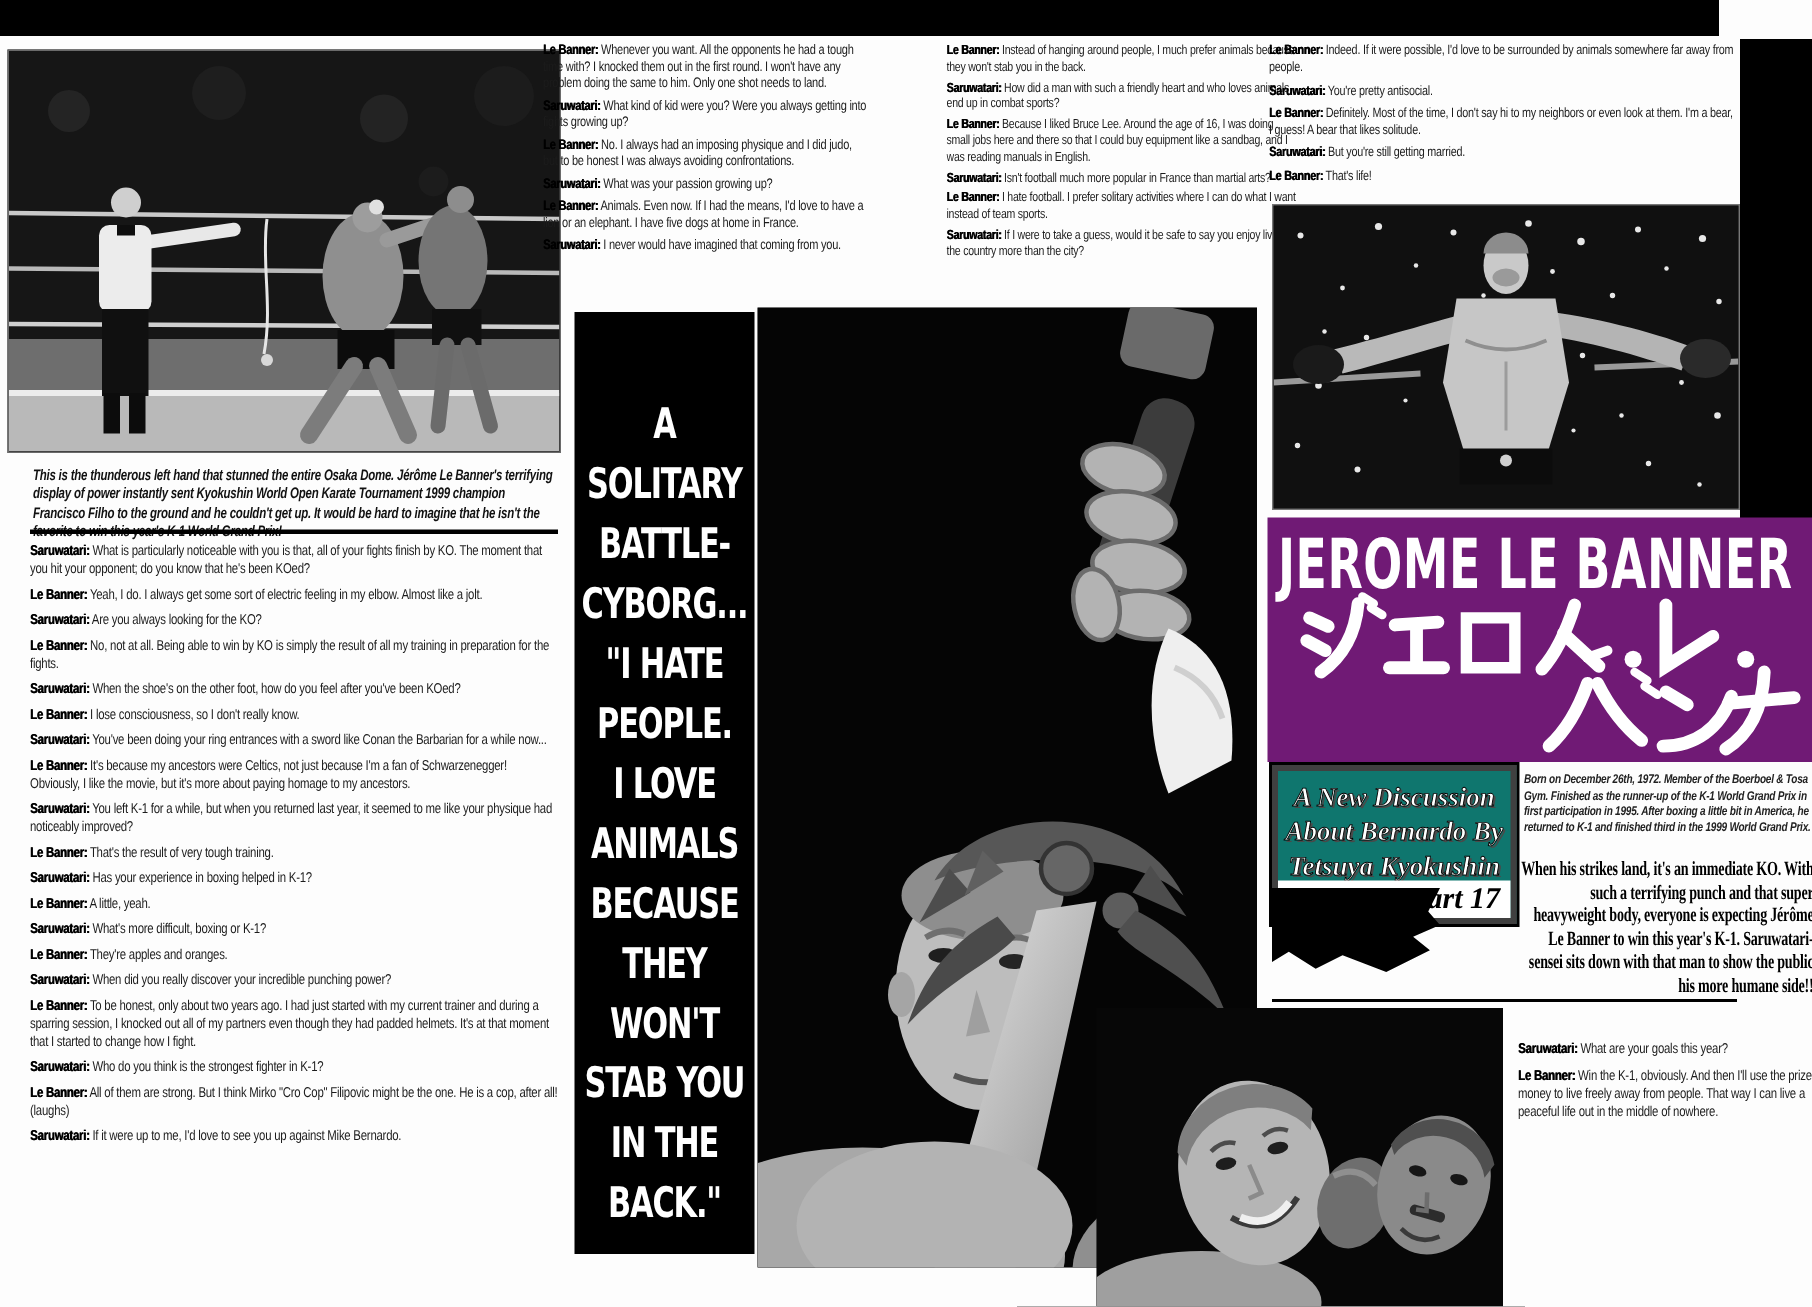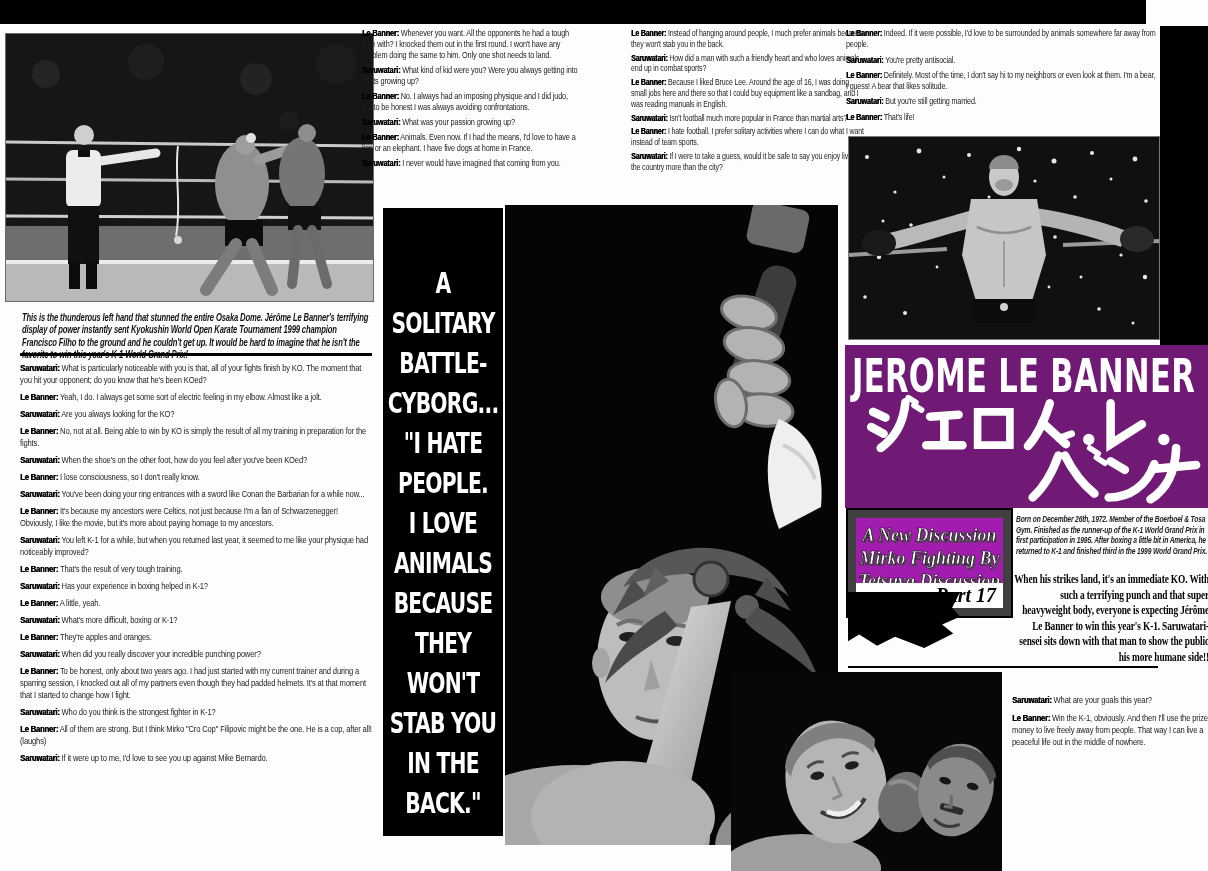--- a/index.html
+++ b/index.html
@@ -48,21 +48,21 @@
   #headline-block { position:absolute; left:845px; top:345px; width:378px; height:163px;
      background:#701a75; overflow:hidden; }
   #headline-title { position:absolute; left:7px; top:4px; width:520px;
      transform:scale(0.68,1.02); transform-origin:0 0;
      font-family:"DejaVu Sans", sans-serif; font-weight:700; font-size:45px; color:#fff;
      letter-spacing:0.5px; white-space:nowrap; }
   #katakana-svg { position:absolute; left:4px; top:46px; width:356px; height:114px; }
   .sr { position:absolute; width:1px; height:1px; overflow:hidden; opacity:0; }
 
   #discussion-box { position:absolute; left:848px; top:510px; width:163px; height:106px;
-     background:#a21caf; border:8px solid #404040; outline:2px solid #000; box-sizing:border-box; }
+     background:#0f766e; border:4px solid #404040; outline:2px solid #000; box-sizing:border-box; }
   #discussion-lines { padding:6px 2px 2px 2px; text-align:center;
      font-family:"Liberation Serif", serif; font-style:italic; font-weight:700;
      font-size:18px; line-height:23px; color:#fff; -webkit-text-stroke:0.6px #000;
      text-shadow:1.5px 1.5px 0 #4a4a4a; }
   #part-strip { position:absolute; left:0; right:0; bottom:0; height:25px; background:#fff;
      display:flex; align-items:center; justify-content:flex-end; padding-right:7px;
      font-family:"Liberation Serif", serif; font-style:italic; font-weight:700;
      font-size:20px; color:#000; }
   #jagged-tail { position:absolute; left:848px; top:592px; width:112px; height:56px; background:#000;
      clip-path:polygon(0 0,100% 0,93% 28%,100% 44%,84% 58%,94% 74%,68% 100%,42% 80%,26% 96%,10% 76%,0 88%); }
@@ -348,22 +348,22 @@
 
         <path d="M312,82 L358,78"></path>
         <path d="M337,60 C336,86 326,104 310,114"></path>
       </g>
     </svg>
   </div>
 
   <div id="discussion-box">
     <div id="discussion-lines">
       <div>A New Discussion</div>
-      <div>Mirko Fighting By</div>
-      <div>Tetsuya Discussion</div>
+      <div>About Bernardo By</div>
+      <div>Tetsuya Kyokushin</div>
     </div>
     <div id="part-strip">Part 17</div>
   </div>
   <div id="jagged-tail"></div>
 
   <div id="bio-outer">
     <div class="shrink">Born on December 26th, 1972. Member of the Boerboel &amp; Tosa Gym. Finished as the runner-up of the K-1 World Grand Prix in first participation in 1995. After boxing a little bit in America, he returned to K-1 and finished third in the 1999 World Grand Prix.</div>
   </div>
   <div id="intro-outer">
     <div class="shrink">When his strikes land, it's an immediate KO. With such a terrifying punch and that super heavyweight body, everyone is expecting Jérôme Le Banner to win this year's K-1. Saruwatari-sensei sits down with that man to show the public his more humane side!!</div>

